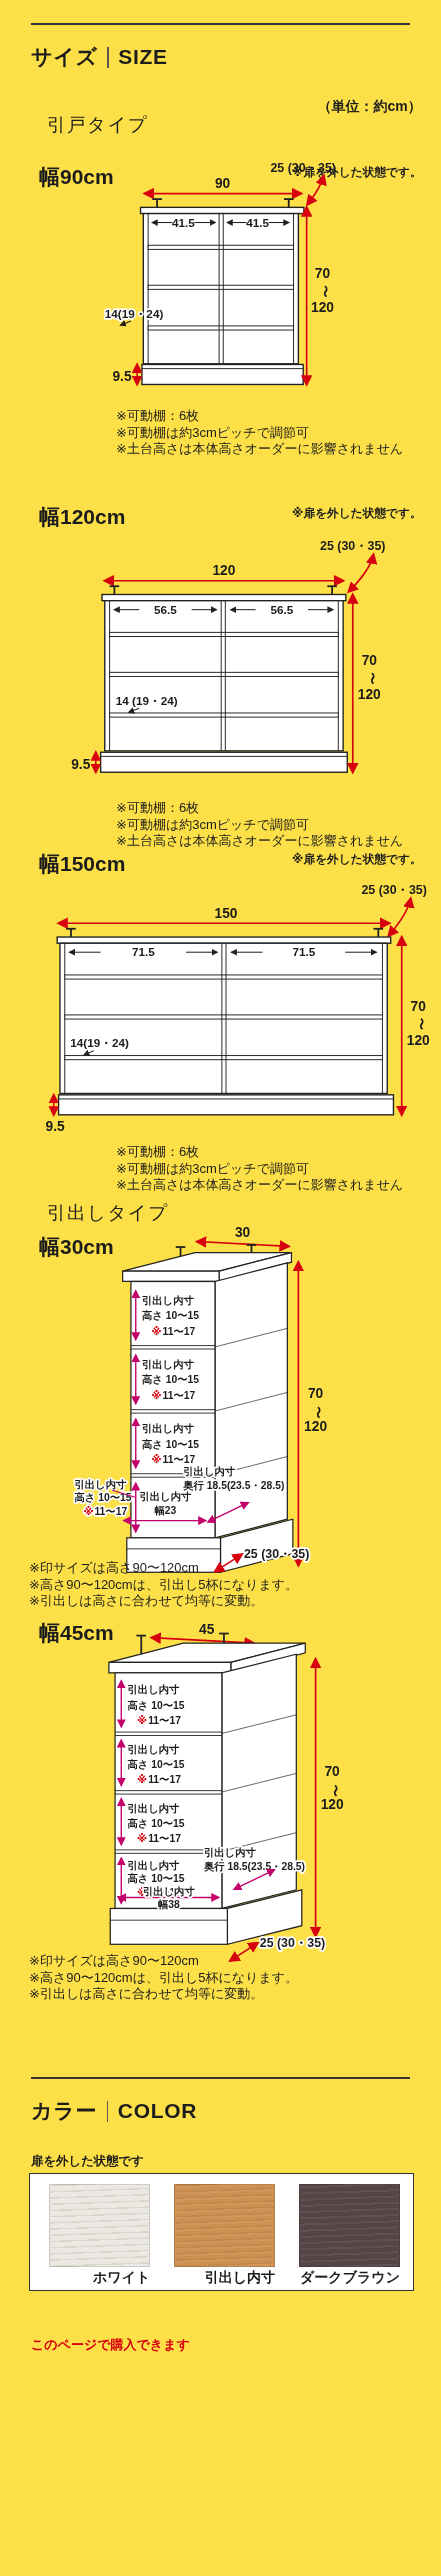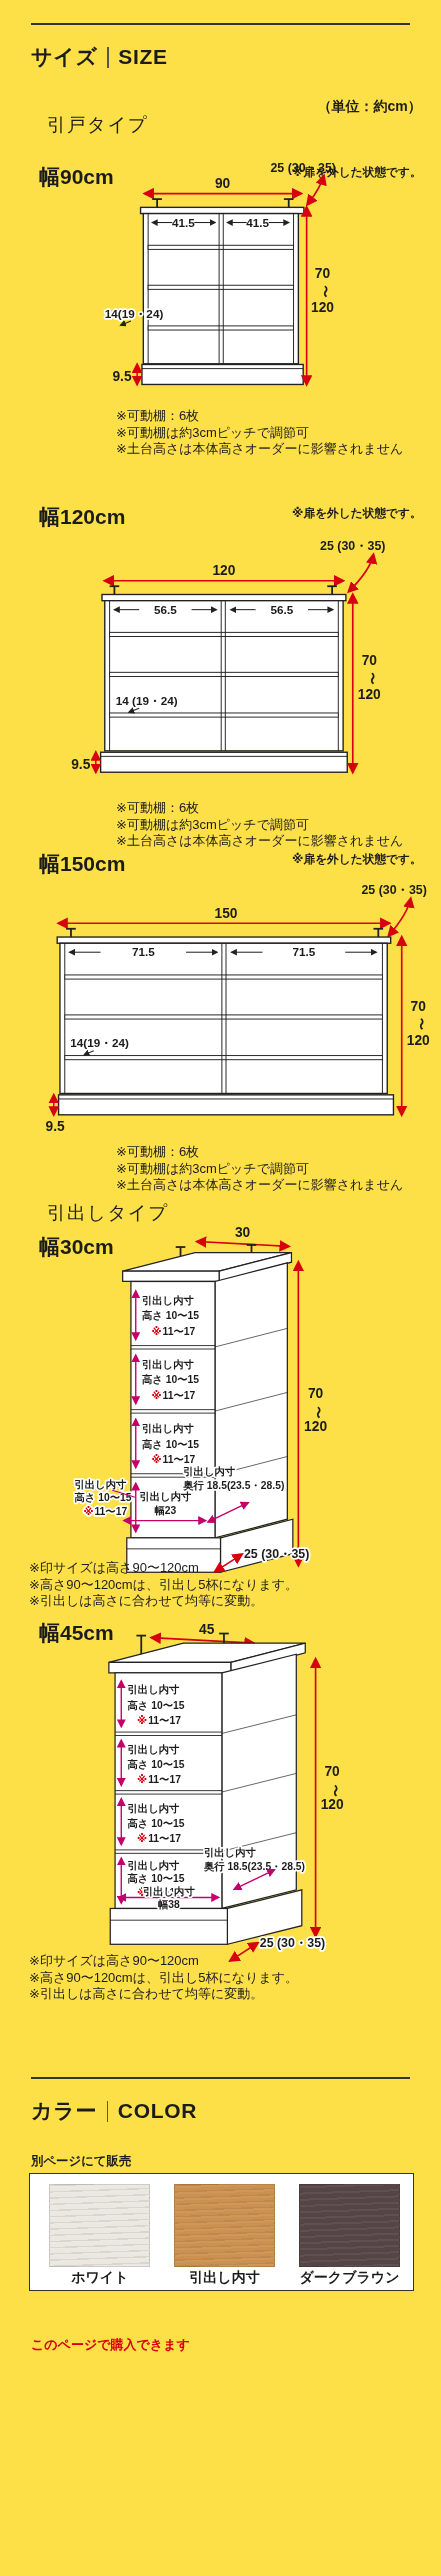--- a/index.html
+++ b/index.html
@@ -20,21 +20,21 @@
   .dimL{font-size:20px;font-weight:600;}
   .dimS{font-size:17px;font-weight:600;}
   .jp15{font-size:15px;font-weight:600;}
   .halo{paint-order:stroke;stroke:#ffffff;stroke-width:5px;stroke-linejoin:round;}
   .redfill{fill:#d7000f;}
   .box1{position:absolute;left:29px;width:383px;border:1.4px solid #333;background:#fff;}
   .box2{position:absolute;left:29px;width:383px;border:2.1px solid #d7000f;background:#fff;}
   .swatch{position:absolute;border:0.7px solid rgba(0,0,0,.12);box-sizing:border-box;}
   .grain-h{background-image:repeating-linear-gradient(178deg,rgba(80,60,40,.10) 0 1.4px,rgba(255,255,255,.06) 1.4px 3.4px,transparent 3.4px 6.2px);}
   .grain-v{background-image:repeating-linear-gradient(88deg,rgba(60,50,40,.12) 0 1.4px,rgba(255,255,255,.05) 1.4px 3.4px,transparent 3.4px 7px);}
-  .sw-label{position:absolute;font-size:14px;font-weight:600;text-align:center;}
+  .sw-label{position:absolute;font-size:14px;font-weight:600;text-align:right;}
   .this-label{position:absolute;left:31px;font-size:13px;font-weight:800;color:#d7000f;margin-top:27px;}
   .other-label{position:absolute;left:31px;font-size:12.4px;font-weight:700;}
 </style>
 </head>
 <body>
 
 <div class="page">
 
   <div class="rule" style="top:23px"></div>
   <div class="h1" style="top:43px">
@@ -359,21 +359,21 @@
 
   <div class="notes" style="left:29px;top:1953px"><span>※印サイズは高さ90〜120cm</span><br><span>※高さ90〜120cmは、引出し5杯になります。</span><br><span>※引出しは高さに合わせて均等に変動。</span></div>
 
   <div class="rule" style="top:2077px"></div>
   <div class="h1" style="top:2097px">
     <span>カラー</span>
     <span class="bar"></span>
     <span>COLOR</span>
   </div>
 
-  <div class="other-label" style="top:2153px">別ページにて販売</div>
+  <div class="other-label" style="top:2153px">扉を外した状態です</div>
   <div class="box1" style="top:2173px;height:116px">
     <div class="swatch grain-h" style="left: 19.3px; top: 9.7px; width: 101px; height: 83px; background-color: rgb(234, 232, 225);"></div>
     <div class="sw-label" style="left:19.3px;top:95px;width:101px">ホワイト</div>
     <div class="swatch grain-h" style="left: 144px; top: 9.7px; width: 101px; height: 83px; background-color: rgb(204, 145, 80);"></div>
     <div class="sw-label" style="left:144px;top:95px;width:101px">引出し内寸</div>
     <div class="swatch grain-h" style="left: 269px; top: 9.7px; width: 101px; height: 83px; background-color: rgb(85, 69, 71);"></div>
     <div class="sw-label" style="left:269px;top:95px;width:101px">ダークブラウン</div>
   </div>
 
   <div class="this-label" style="top:2309px">このページで購入できます</div>

